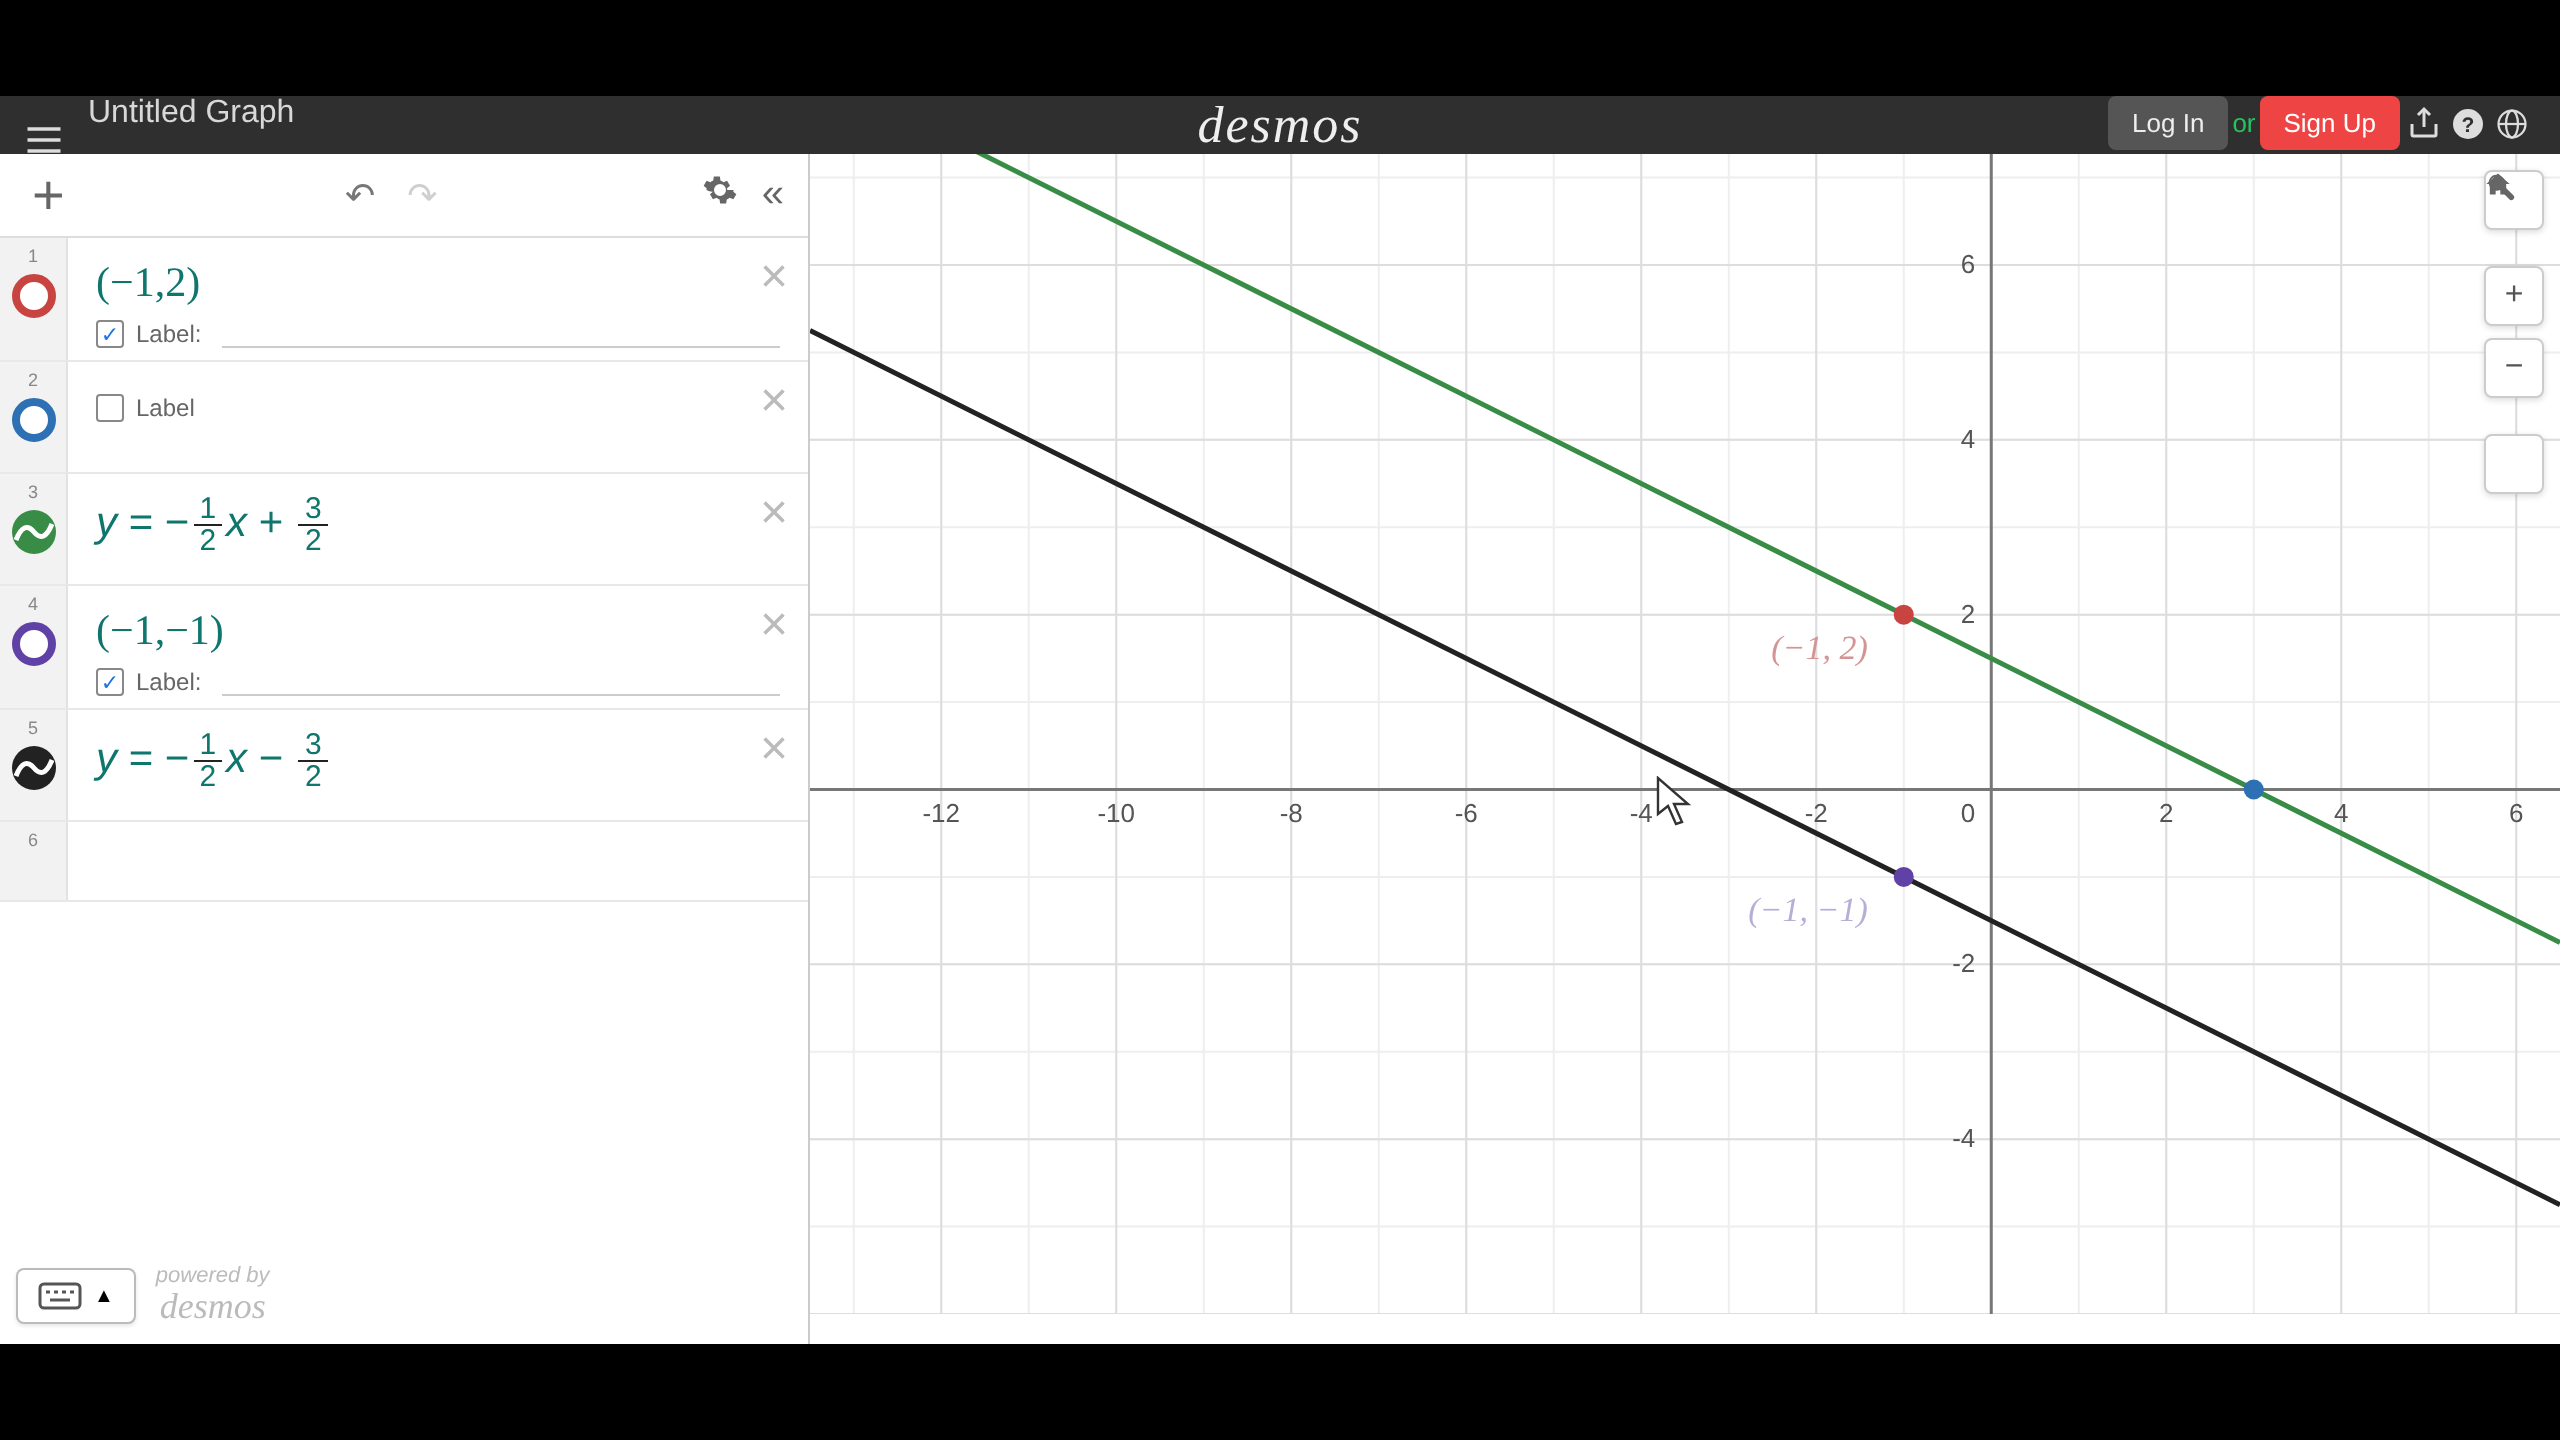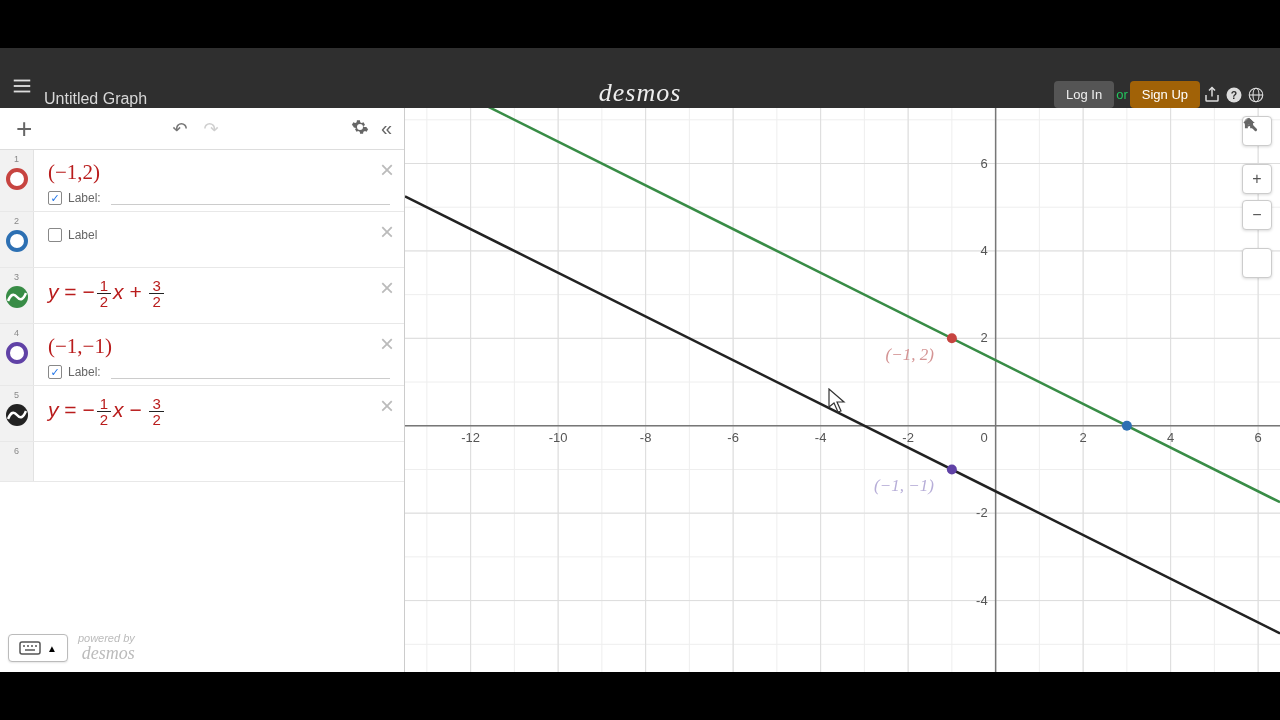--- a/index.html
+++ b/index.html
@@ -1,60 +1,60 @@
 <!DOCTYPE html>
 <html><head>
 <meta charset="utf-8">
 <style>
   *{box-sizing:border-box;margin:0;padding:0;font-family:Arial,Helvetica,sans-serif}
   html,body{width:1280px;height:720px;overflow:hidden;background:#000}
   .app{position:absolute;top:48px;left:0;right:0;bottom:48px;background:#fff;display:flex;flex-direction:column}
-  .header{height:60px;background:#2f2f2f;display:flex;align-items:flex-end;color:#e0e0e0;position:relative}
+  .header{height:29px;background:#2f2f2f;display:flex;align-items:flex-start;color:#e0e0e0;position:relative}
   .hamburger{width:44px;height:44px;display:flex;align-items:center;justify-content:center;cursor:pointer}
   .hamburger svg{width:22px;height:22px;stroke:#ddd}
   .title{font-size:16px;color:#d8d8d8}
   .logo{position:absolute;left:50%;transform:translateX(-50%);font-style:italic;font-size:26px;letter-spacing:1px;color:#eee;font-family:Georgia,serif}
   .header-right{margin-left:auto;display:flex;align-items:center;gap:2px;padding-right:14px}
   .btn{border-radius:4px;padding:6px 12px;font-size:13px;cursor:pointer;border:none}
   .btn-login{background:#555;color:#eee}
   .or-text{color:#22c55e;font-size:13px}
-  .btn-signup{background:#a16207;color:#fff}
+  .btn-signup{background:#ef4444;color:#fff}
   .hicon{width:20px;height:20px;color:#ddd;cursor:pointer;display:flex;align-items:center;justify-content:center}
   .body{flex:1;display:flex;position:relative;overflow:hidden}
   .sidebar{width:405px;background:#fff;border-right:1px solid #ccc;display:flex;flex-direction:column;position:relative}
   .sb-toolbar{height:42px;border-bottom:1px solid #ddd;display:flex;align-items:center;padding:0 8px;gap:8px}
   .sb-add{font-size:28px;color:#666;padding:0 8px;cursor:pointer;line-height:1}
   .sb-undo{flex:1;display:flex;justify-content:center;gap:16px;color:#777}
   .sb-undo span{cursor:pointer;font-size:18px}
   .sb-gear{color:#666;cursor:pointer}
   .sb-collapse{color:#666;cursor:pointer;font-size:20px;padding:0 4px}
   .exprlist{flex:1;overflow-y:auto}
   .expr{display:flex;border-bottom:1px solid #e8e8e8;position:relative;min-height:56px}
   .expr-tab{width:34px;background:#f2f2f2;display:flex;flex-direction:column;align-items:center;padding-top:4px;border-right:1px solid #e2e2e2}
   .expr-num{font-size:9px;color:#888;margin-bottom:4px}
   .ring{width:22px;height:22px;border-radius:50%;border:4px solid;background:#fff}
   .wave{width:22px;height:22px;border-radius:50%;display:flex;align-items:center;justify-content:center;overflow:hidden}
   .expr-body{flex:1;padding:10px 14px 6px;position:relative}
-  .expr-math{font-family:Georgia,'Times New Roman',serif;font-size:21px;color:#b91c1c}
+  .expr-math{font-family:Georgia,'Times New Roman',serif;font-size:21px;color:#0f766e}
   .label-row{display:flex;align-items:center;gap:6px;font-size:12px;color:#666;margin-top:6px}
   .chk{width:14px;height:14px;border:1px solid #888;border-radius:2px;display:inline-flex;align-items:center;justify-content:center;font-size:11px;color:#1e73e8}
   .label-line{flex:1;border-bottom:1px solid #ccc;height:14px;margin-left:4px}
   .expr-del{position:absolute;right:10px;top:8px;color:#bbb;font-size:24px;cursor:pointer;line-height:1}
   .frac{display:inline-flex;flex-direction:column;align-items:center;font-size:15px;line-height:1;vertical-align:middle;margin:0 2px}
   .frac .n{border-bottom:1px solid #222;padding:0 3px}
   .frac .d{padding:0 3px}
   .graph{flex:1;position:relative;background:#fff}
   .graph svg{position:absolute;inset:0}
   .axis-label{font:13px Arial;fill:#555}
   .point-label{font:italic 17px Georgia,serif}
   .rtools{position:absolute;right:8px;top:8px;display:flex;flex-direction:column;gap:6px}
   .rtool{width:30px;height:30px;background:#fff;border:1px solid #ccc;border-radius:4px;box-shadow:0 1px 3px rgba(0,0,0,0.15);display:flex;align-items:center;justify-content:center;color:#555;cursor:pointer;font-size:16px}
   .bottom-left{position:absolute;left:8px;bottom:8px;display:flex;align-items:center;gap:10px}
   .kbd-btn{background:#fff;border:1px solid #bbb;border-radius:4px;padding:6px 10px;display:flex;align-items:center;gap:6px;box-shadow:0 1px 2px rgba(0,0,0,0.1);cursor:pointer}
-  .powered{color:#bbb;font-size:11px;text-align:right;line-height:1.1;font-style:italic}
+  .powered{color:#bbb;font-size:11px;text-align:center;line-height:1.1;font-style:italic}
   .powered .d{font-size:18px;font-family:Georgia,serif}
   .cursor{position:absolute;pointer-events:none}
 </style>
 </head>
 <body>
 
 <div class="app">
   <div class="header">
     <div class="hamburger">
       <svg viewBox="0 0 24 24" stroke-width="2" fill="none">

